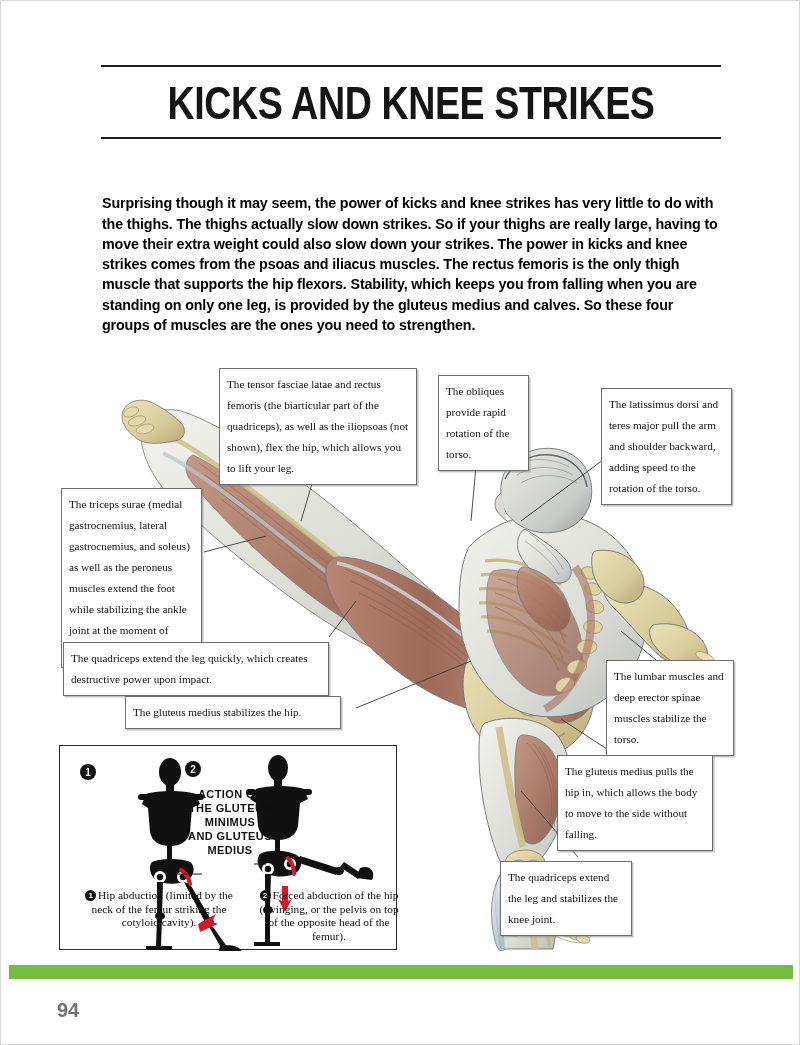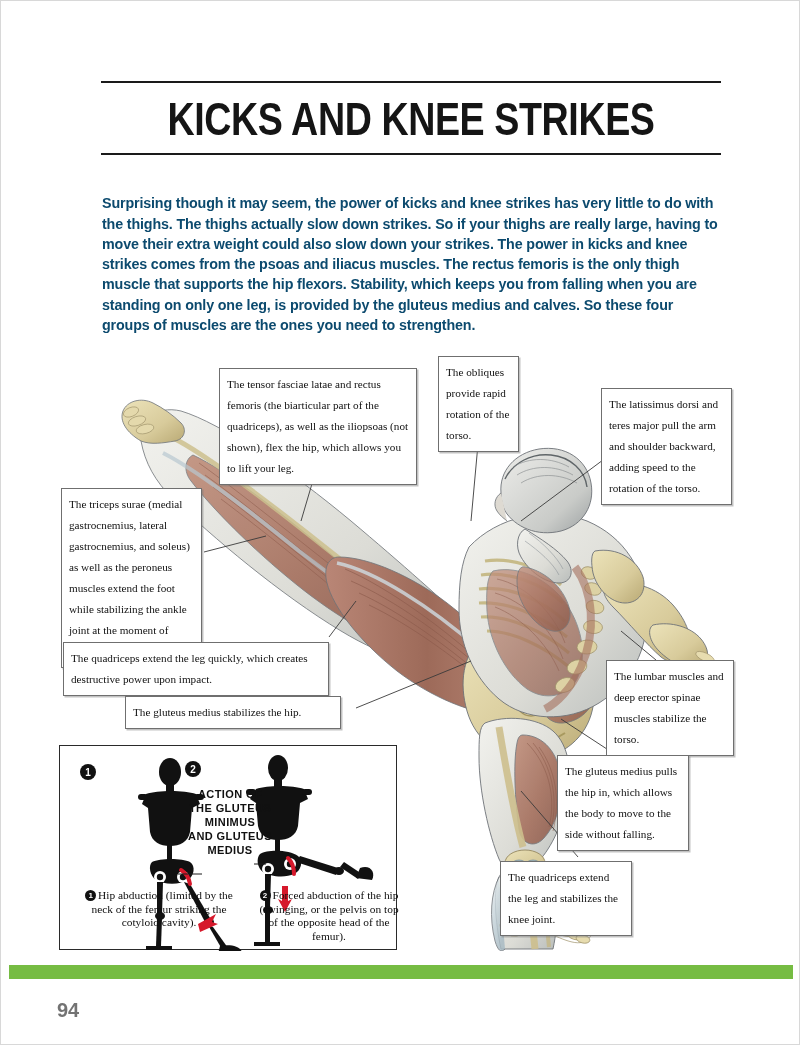--- a/index.html
+++ b/index.html
@@ -17,21 +17,21 @@
     background: #ffffff;
     overflow: hidden;
     border: 1px solid #d8d8d8;
     box-sizing: border-box;
   }
 
   
   #title-block {
     position: absolute;
     left: 100px;
-    top: 80px;
+    top: 64px;
     width: 620px;
   }
   .rule {
     height: 2px;
     background: #1a1a1a;
     width: 100%;
   }
   .rule.thin { height: 2px; }
   #page-title {
     font-family: "Liberation Sans", sans-serif;
@@ -49,21 +49,21 @@
 
   #intro {
     position: absolute;
     left: 101px;
     top: 178px;
     width: 619px;
     font-family: "Liberation Sans", sans-serif;
     font-weight: bold;
     font-size: 14.3px;
     line-height: 20.3px;
-    color: #0c4a6e;
+    color: #000000;
     letter-spacing: -0.15px;
   }
 
   
   .callout {
     position: absolute;
     background: #ffffff;
     border: 1px solid #6f6f6f;
     box-shadow: 1.5px 1.5px 0 rgba(120,120,120,0.45);
     font-family: "Liberation Serif", serif;
@@ -392,21 +392,21 @@
       <line x1="655" y1="659" x2="620" y2="630"></line>
       <line x1="612" y1="752" x2="560" y2="718"></line>
       <line x1="577" y1="856" x2="520" y2="790"></line>
     </g>
   </svg>
 
   <div class="callout" style="left:218px; top:367px; width:198px;">
     <span>The tensor fasciae latae and rectus femoris (the biarticular part of the quadriceps), as well as the iliopsoas (not shown), flex the hip, which allows you to lift your leg.</span>
   </div>
 
-  <div class="callout" style="left:437px; top:355px; width:81px;">
+  <div class="callout" style="left:437px; top:374px; width:91px;">
     <span>The obliques provide rapid rotation of the torso.</span>
   </div>
 
   <div class="callout" style="left:600px; top:371px; width:131px;margin-top:16px;">
     <span>The latissimus dorsi and teres major pull the arm and shoulder backward, adding speed to the rotation of the torso.</span>
   </div>
 
   <div class="callout" style="left:60px; top:487px; width:141px;">
     <span>The triceps surae (medial gastrocnemius, lateral gastrocnemius, and soleus) as well as the peroneus muscles extend the foot while stabilizing the ankle joint at the moment of impact.</span>
   </div>
@@ -416,21 +416,21 @@
   </div>
 
   <div class="callout" style="left:124px; top:695px; width:216px;">
     <span>The gluteus medius stabilizes the hip.</span>
   </div>
 
   <div class="callout right" style="left:605px; top:659px; width:128px;">
     <span>The lumbar muscles and deep erector spinae muscles stabilize the torso.</span>
   </div>
 
-  <div class="callout right" style="left:556px; top:754px; width:132px;">
+  <div class="callout right" style="left:556px; top:754px; width:156px;">
     <span>The gluteus medius pulls the hip in, which allows the body to move to the side without falling.</span>
   </div>
 
   <div class="callout right" style="left:499px; top:860px; width:132px;">
     <span>The quadriceps extend the leg and stabilizes the knee joint.</span>
   </div>
 
   <div id="inset">
     <svg id="inset-svg" viewBox="0 0 338 205" width="338" height="205" aria-hidden="true">
 

